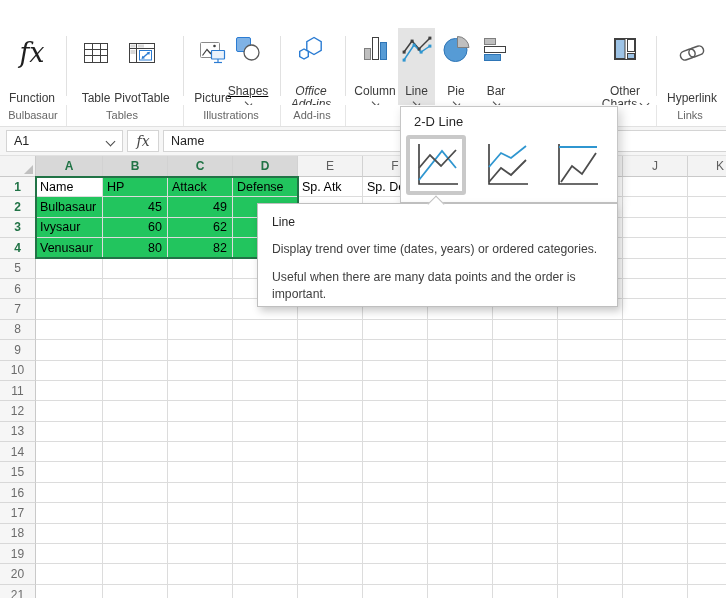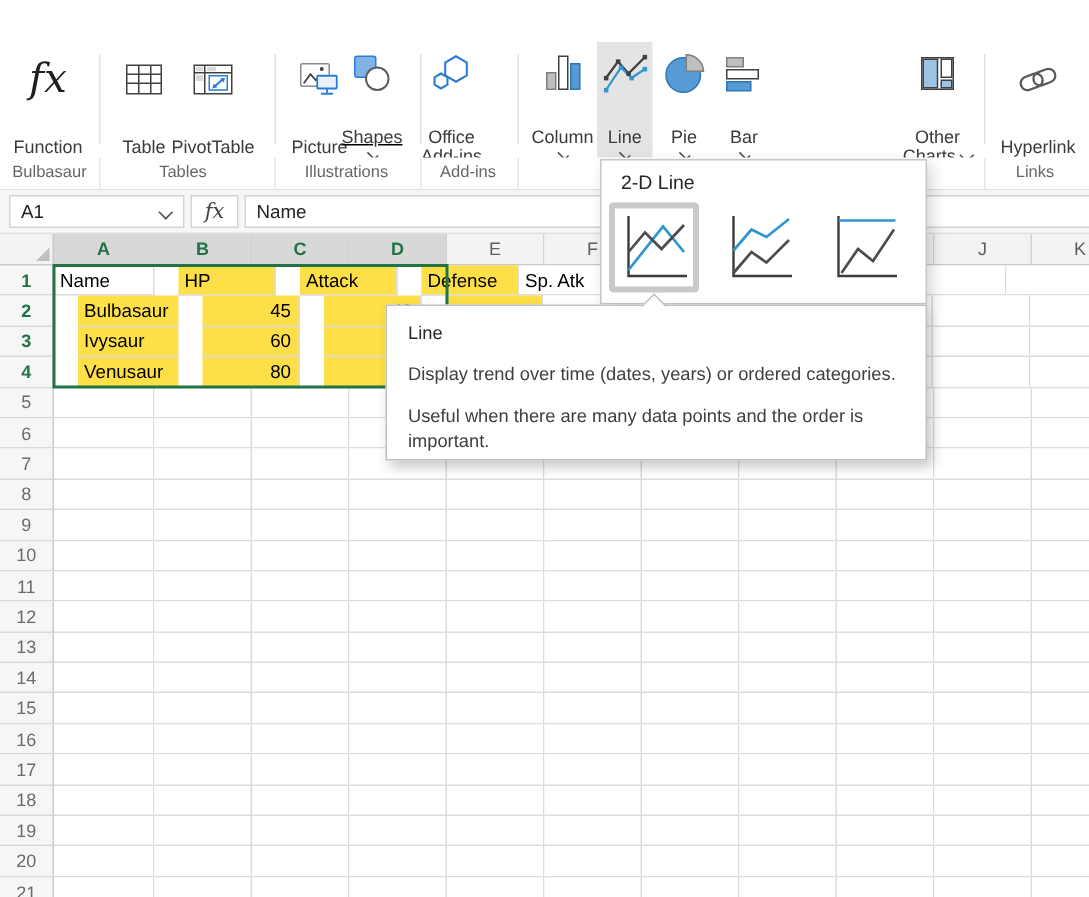--- a/index.html
+++ b/index.html
@@ -55,21 +55,21 @@
     border-left:9px solid transparent;border-bottom:9px solid #c0c0c0;}
   .g-colhead{flex:none;background:#f3f3f3;border-right:1px solid #d2d2d2;border-bottom:1px solid #c9c9c9;
     box-sizing:border-box;font-size:12px;color:#5f5f5f;display:flex;align-items:center;justify-content:center;cursor:pointer;}
   .g-colhead.sel{background:#d8d8d8;color:#217346;font-weight:700;}
   .g-rowhead{width:36px;flex:none;background:#f6f6f6;border-right:1px solid #c9c9c9;border-bottom:1px solid #d8d8d8;
     box-sizing:border-box;font-size:12px;color:#6b6b6b;display:flex;align-items:center;justify-content:center;cursor:pointer;}
   .g-rowhead.sel{color:#217346;font-weight:700;}
   .g-cell{flex:none;border-right:1px solid #dcdcdc;border-bottom:1px solid #dcdcdc;box-sizing:border-box;
     font-size:12.5px;color:#000;display:flex;align-items:center;padding:0 4px;white-space:nowrap;overflow:hidden;background:#fff;}
   .g-cell.num{justify-content:flex-end;padding-right:5px;}
-  .g-cell.selfill{background:#fde047;margin-left:16px;}
+  .g-cell.selfill{background:#22c55e;}
   .g-cell.active{background:#fff;}
   .sel-overlay{position:absolute;left:35px;top:20px;width:264px;height:83px;border:2px solid #217346;
     box-sizing:border-box;pointer-events:none;}
 
   
   .dropdown{position:absolute;left:400px;top:106px;width:218px;height:97px;background:#fff;
     border:1px solid #c6c6c6;box-shadow:3px 4px 10px rgba(0,0,0,0.18);box-sizing:border-box;z-index:20;}
   .dd-title{position:absolute;left:13px;top:7px;font-size:13px;color:#262626;}
   .dd-thumbs{position:absolute;left:5px;top:28px;display:flex;align-items:center;}
   .thumb{width:60px;height:60px;display:flex;align-items:center;justify-content:center;cursor:pointer;box-sizing:border-box;}
@@ -152,21 +152,21 @@
         <svg width="32" height="32" viewBox="0 0 32 32">
             <rect x="4.5" y="4.5" width="14" height="14" rx="1.5" fill="#7fb2e5" stroke="#2b7cd3"></rect>
             <circle cx="19.5" cy="19.5" r="7.5" fill="#fff" stroke="#595959" stroke-width="1.3"></circle>
           </svg>
       </span>
       <span class="lbl">Shapes</span>
       <span class="chev"></span>
     </div>
     <div class="vsep" style="left:280px;"></div>
 
-    <div class="rbtn" style="left:272px;width:58px;">
+    <div class="rbtn" style="left:282px;width:58px;font-style:italic;">
       <span class="icon">
         <svg width="34" height="32" viewBox="0 0 34 32">
             <polygon points="20,4.5 12.8,8.7 12.8,17.3 20,21.5 27.2,17.3 27.2,8.7" fill="#fff" stroke="#2b7cd3" stroke-width="1.4"></polygon>
             <polygon points="10,16 5.7,18.5 5.7,23.5 10,26 14.3,23.5 14.3,18.5" fill="#fff" stroke="#2b7cd3" stroke-width="1.4"></polygon>
           </svg>
       </span>
       <span class="lbl two">Office Add-ins</span>
     </div>
     <div class="vsep" style="left:345px;"></div>
 

